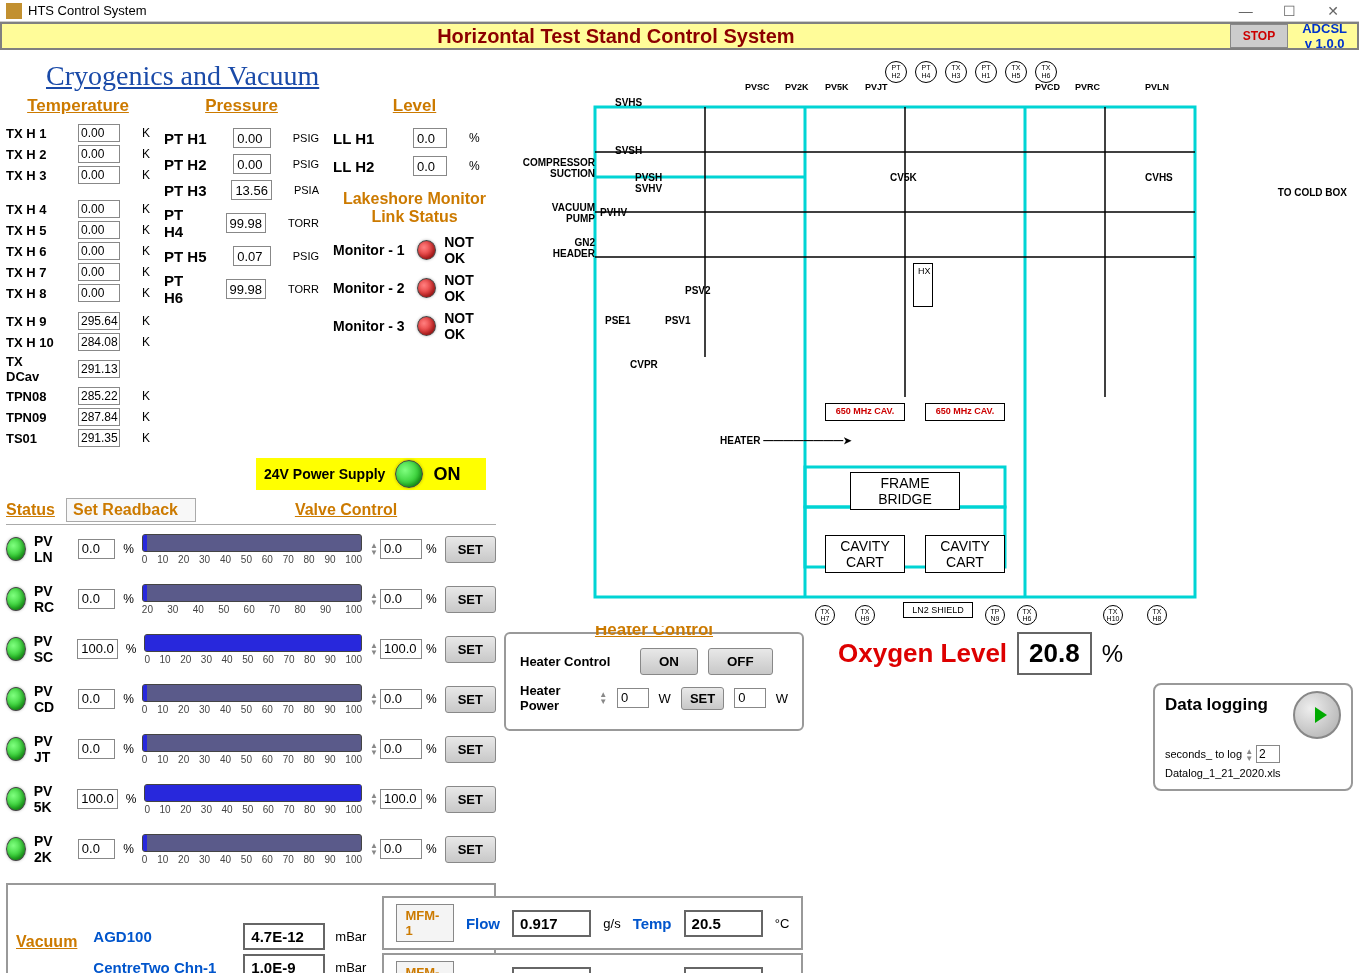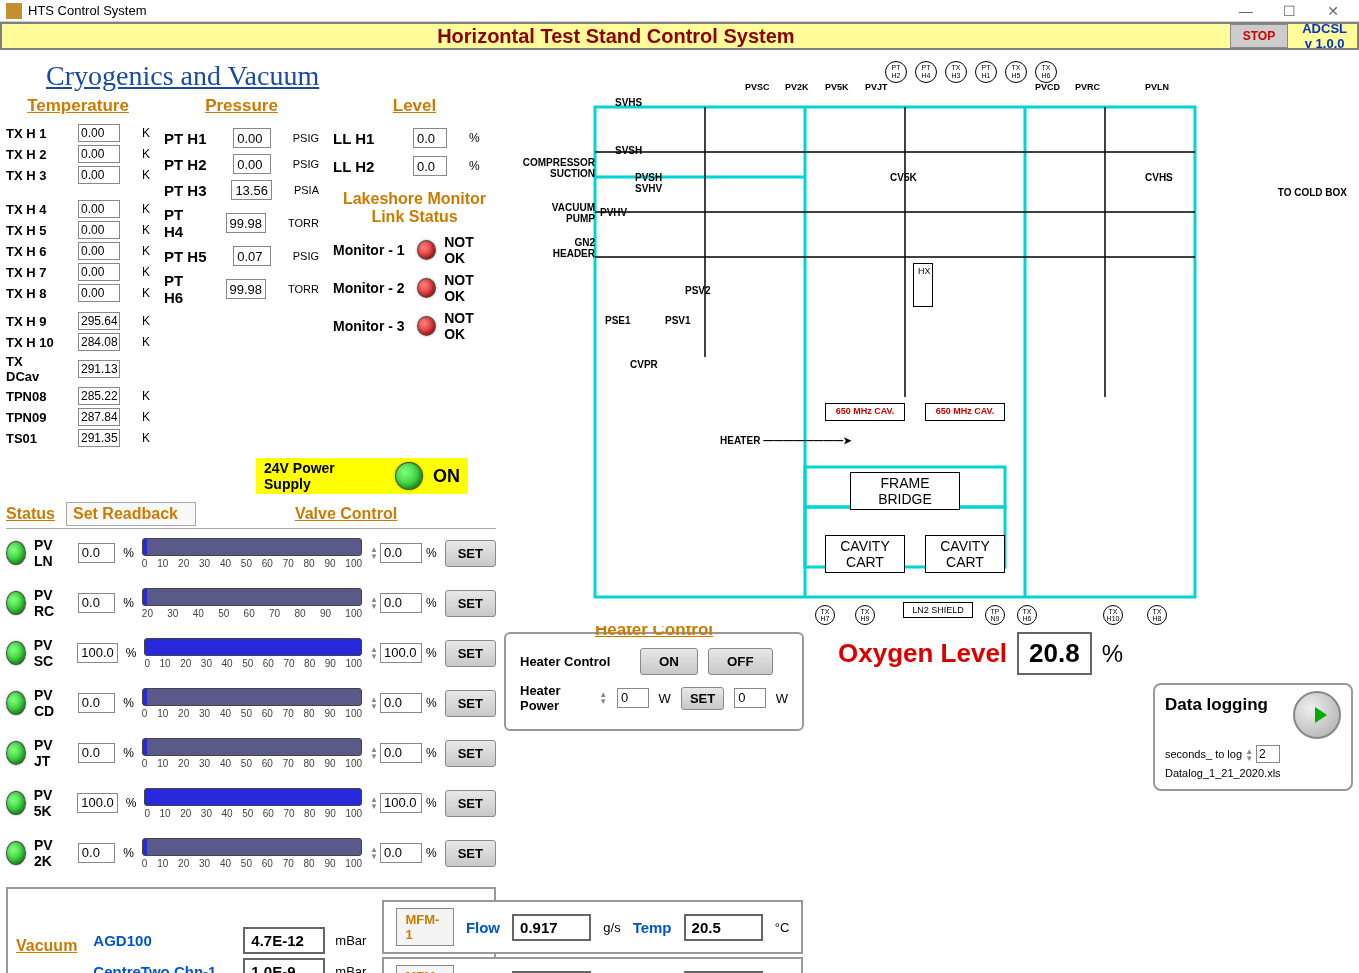--- a/index.html
+++ b/index.html
@@ -243,21 +243,21 @@
               <div class="mon-row">
     <span style="width:80px">Monitor - 3</span>
     <span class="led led-red"></span>
     <span>NOT OK</span>
   </div>
             </div>
         </div>
       </div>
     </div>
 
-    <div class="power-row" style="margin-left:250px;width:212px">
+    <div class="power-row" style="margin-left:250px;width:230px">
       <span style="font-weight:bold;font-size:14px">24V Power Supply</span>
       <span class="led led-green big-led" style="border-radius:50%"></span>
       <span style="font-weight:bold;font-size:18px">ON</span>
     </div>
 
     <div class="valve-hdr">
       <span style="width:60px">Status</span>
       <span style="width:130px;border:1px solid #aaa;padding:2px 6px;text-decoration:none;background:#f8f8f8">Set Readback</span>
       <span style="flex:1;text-align:center">Valve Control</span>
     </div>

